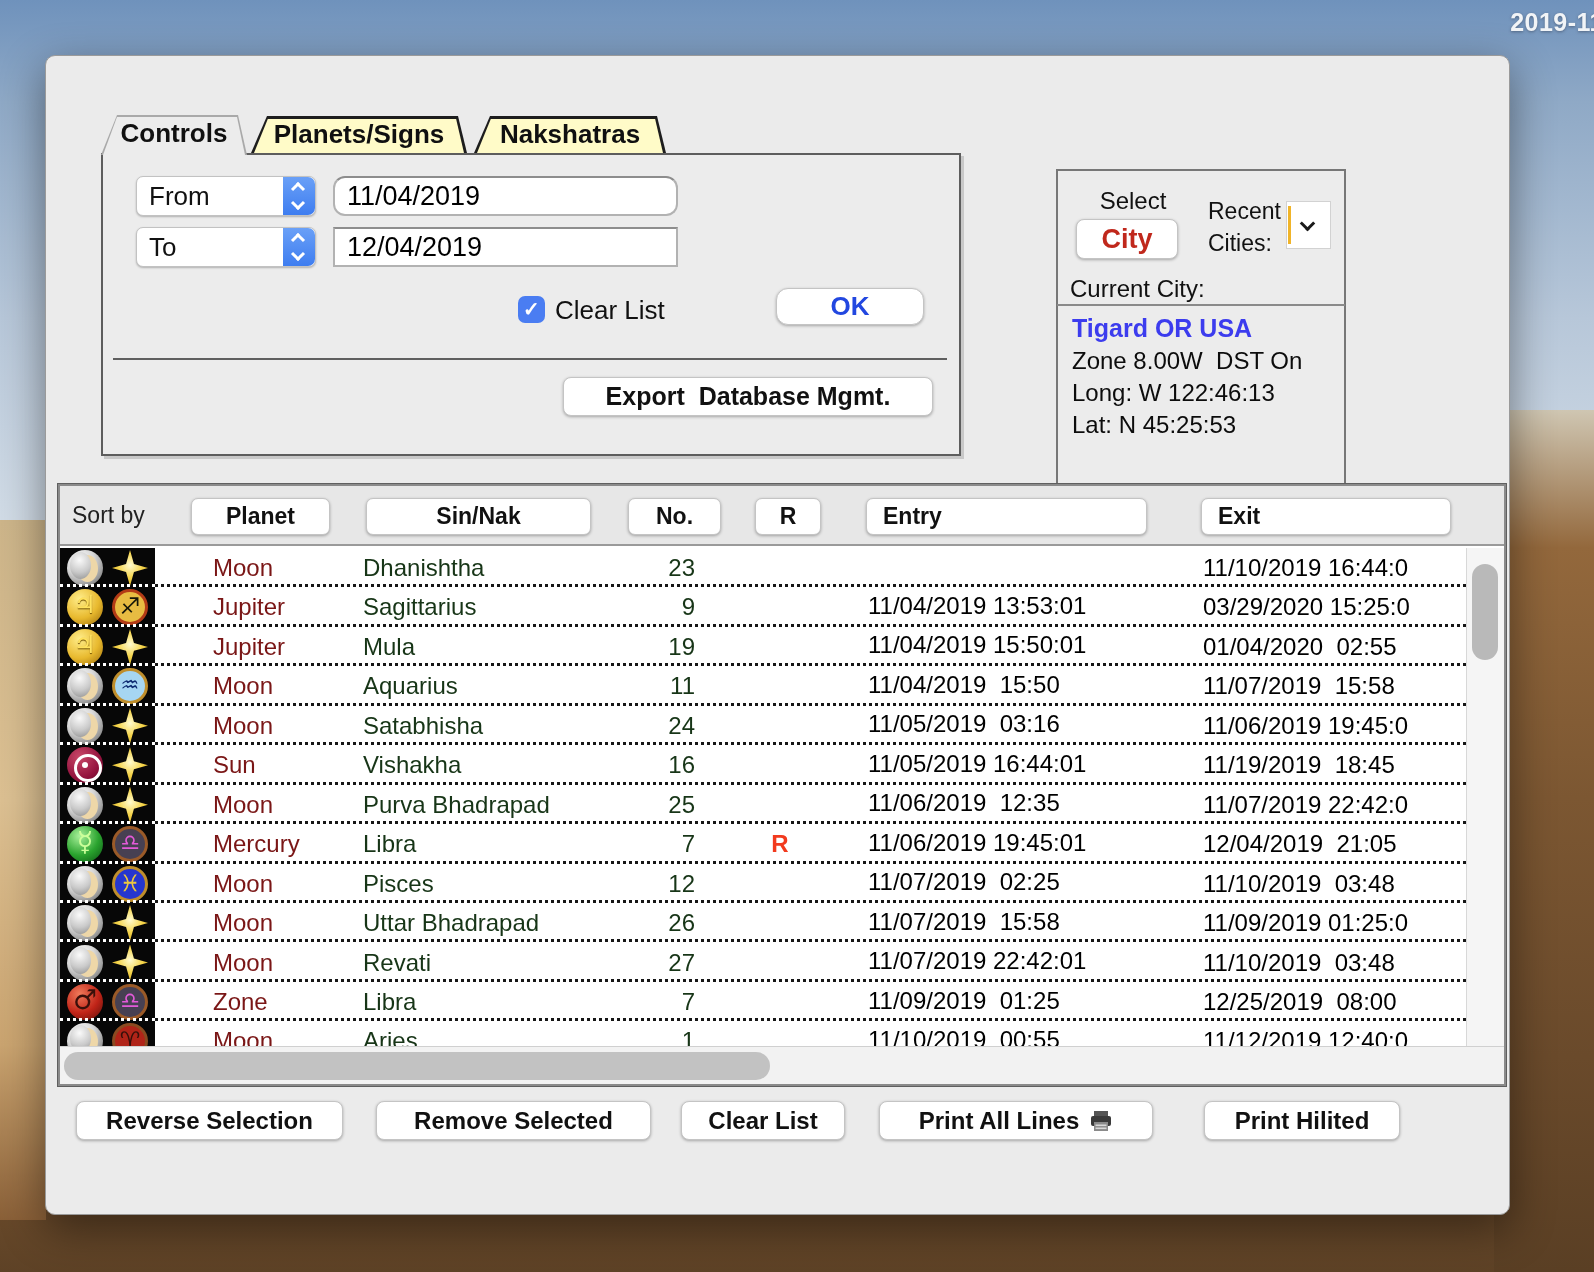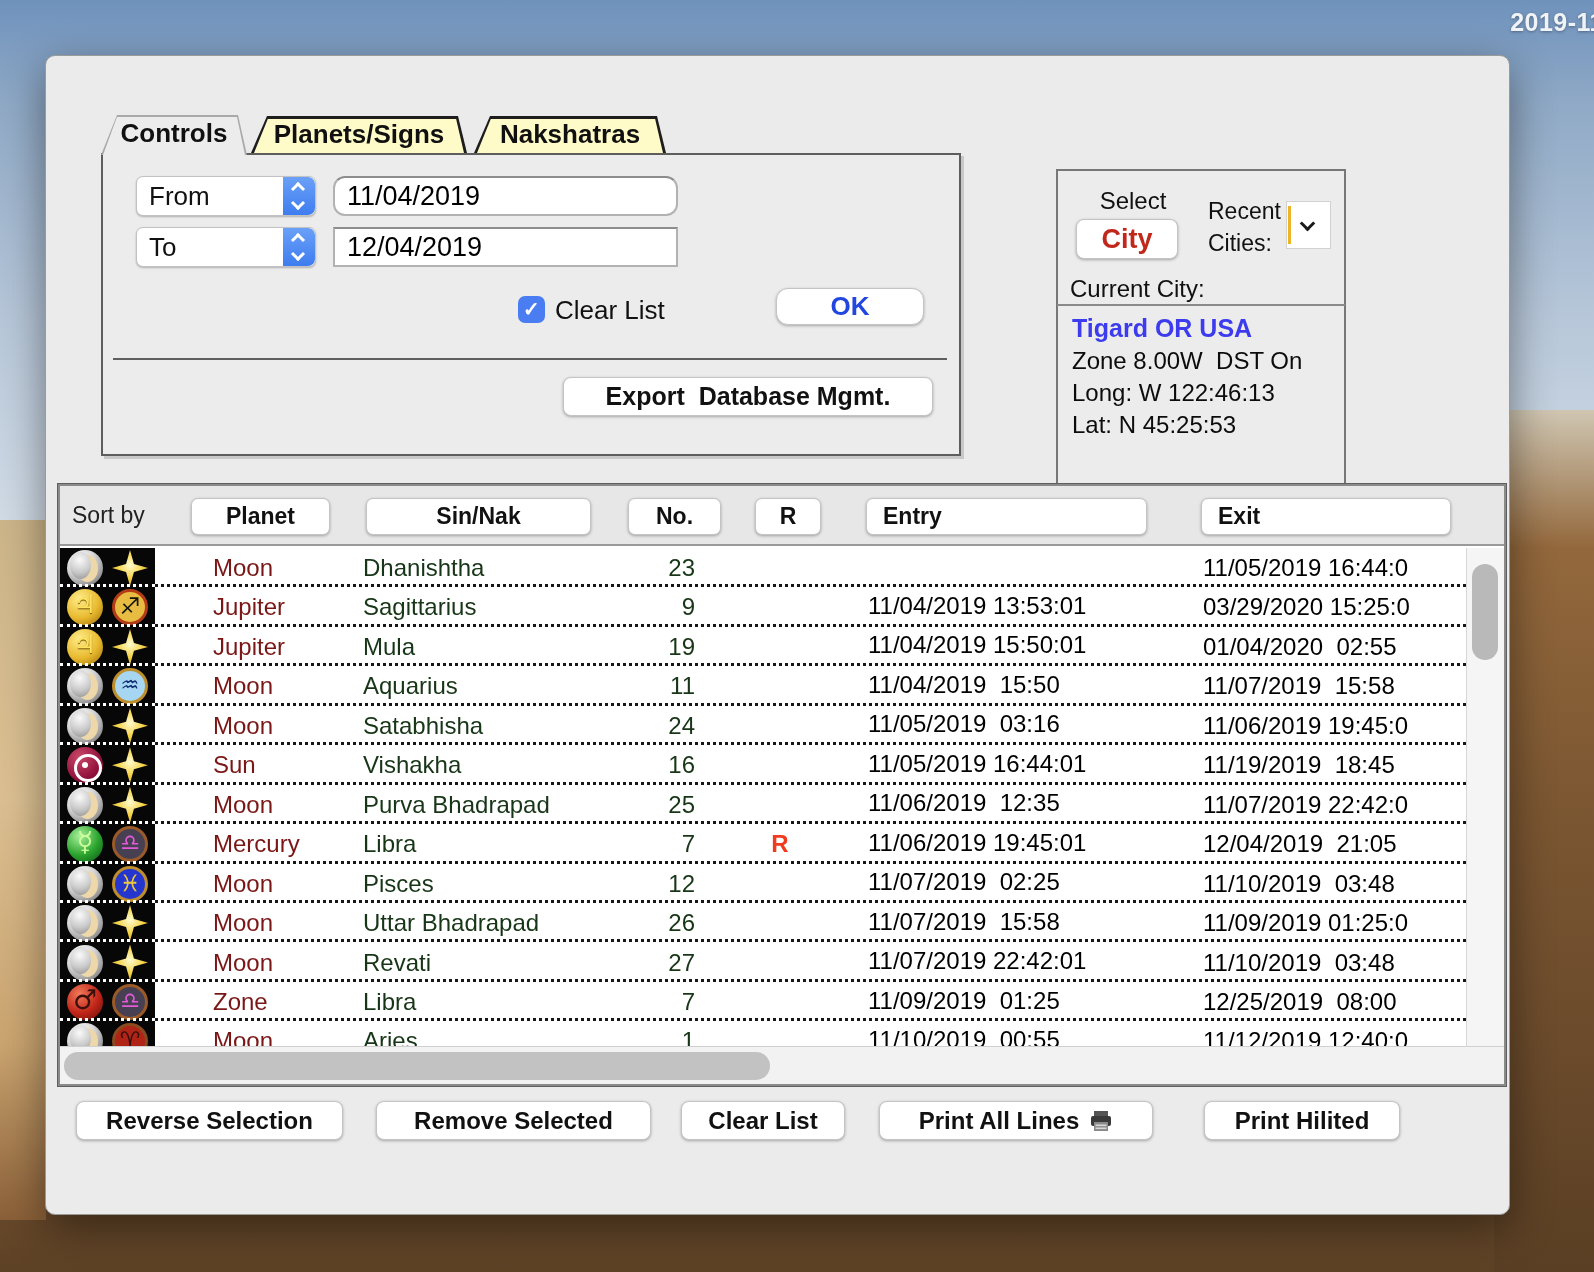--- a/index.html
+++ b/index.html
@@ -266,21 +266,21 @@
           <span class="pic p-left icon-moon">
             <span class="moon-c1"></span>
             <span class="moon-c2"></span>
           </span>
           <span class="pic p-right icon-star"></span>
           <span class="tcell c-planet">Moon</span>
           <span class="tcell c-sin">Dhanishtha</span>
           <span class="tcell c-no">23</span>
           <span class="tcell c-r"></span>
           <span class="tcell c-entry">11/04/2019 13:53:01</span>
-          <span class="tcell c-exit">11/05/2019 16:44:0</span>
+          <span class="tcell c-exit">11/10/2019 16:44:0</span>
           <span class="sep-w"></span>
           <span class="sep-b"></span>
         </div>
         <div class="trow" style="top: 39.45px;">
           <span class="pic p-left icon-jupiter">
             <span class="glyph">♃</span>
           </span>
           <span class="pic p-right icon-sagittarius">
             <span class="glyph">♐</span>
           </span>

